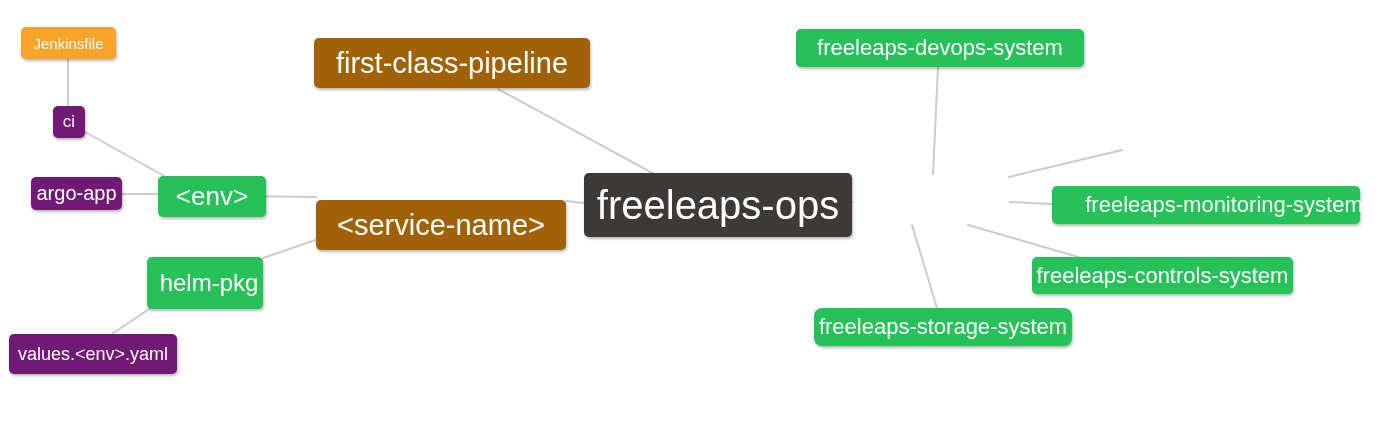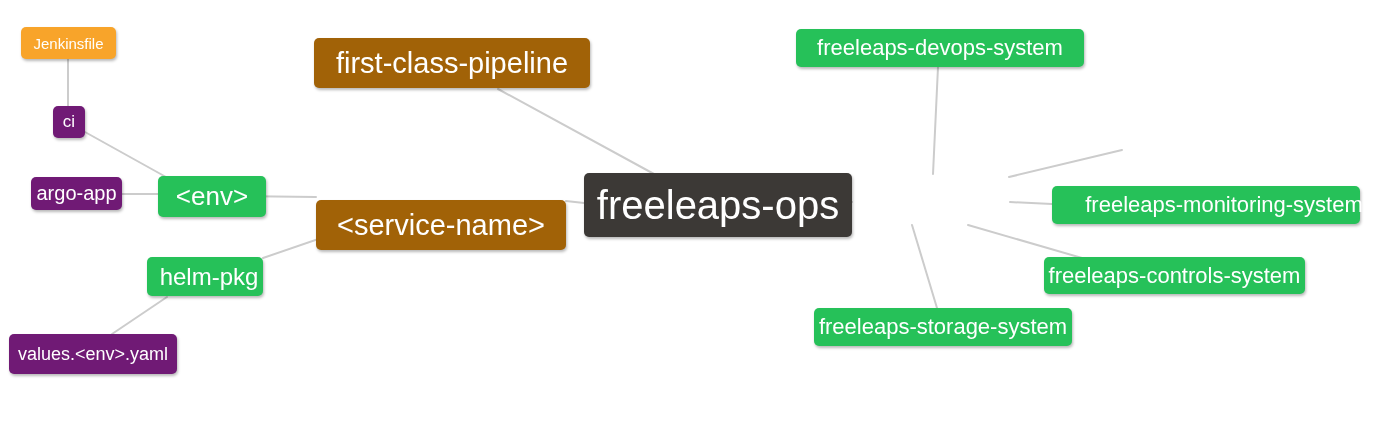--- a/index.html
+++ b/index.html
@@ -24,31 +24,31 @@
   .c-root   { background: #3c3936; }
   .c-branch { background: #a16207; }
   .c-leaf   { background: #26c159; }
   .c-alert  { background: #701a75; }
   .c-file   { background: #f8a42a; }
 
   .n-jenkinsfile { left: 21px;   top: 27px;  width: 95px;  height: 32px; font-size: 15px; }
   .n-ci          { left: 53px;   top: 106px; width: 32px;  height: 32px; font-size: 17px; }
   .n-argo-app    { left: 31px;   top: 177px; width: 91px;  height: 33px; font-size: 20px; }
   .n-env         { left: 158px;  top: 176px; width: 108px;  height: 41px; font-size: 26px; }
-  .n-helm-pkg    { left: 147px;  top: 257px; width: 116px; height: 39px; font-size: 24px; padding-left: 8px; }
+  .n-helm-pkg    { left: 147px;  top: 257px; width: 116px; height: 52px; font-size: 24px; padding-left: 8px; }
   .n-values-yaml { left: 9px;    top: 334px; width: 168px; height: 40px; font-size: 18px; }
   .n-pipeline    { left: 314px;  top: 38px;  width: 276px; height: 50px; font-size: 29px; }
   .n-service     { left: 316px;  top: 172px; width: 250px; height: 50px; font-size: 29px; margin-top: 28px; }
   .n-ops         { left: 584px;  top: 173px; width: 268px; height: 64px; font-size: 40px; }
   .n-manifests   { left: 852px;  top: 174px; width: 158px; height: 51px; font-size: 29px; }
   .n-devops      { left: 796px;  top: 29px;  width: 288px; height: 38px; font-size: 22px; }
   .n-network     { left: 1054px; top: 112px; width: 293px; height: 38px; font-size: 22px; }
   .n-monitoring  { left: 1052px; top: 186px; width: 308px; height: 38px; font-size: 22px; padding-left: 36px; }
-  .n-controls    { left: 1032px; top: 257px; width: 261px; height: 37px; font-size: 22px; margin-left: 12px; }
-  .n-storage     { left: 814px;  top: 308px; width: 258px; height: 38px; font-size: 22px; }
+  .n-controls    { left: 1032px; top: 257px; width: 261px; height: 37px; font-size: 22px; }
+  .n-storage     { left: 814px;  top: 308px; width: 258px; height: 38px; font-size: 22px; border-radius: 8px; }
 </style>
 </head>
 <body>
 
 <div id="canvas">
 
   <svg id="edges" width="1390" height="421" viewBox="0 0 1390 421" aria-hidden="true">
     <line x1="68" y1="59" x2="68" y2="106"></line>
     <line x1="85" y1="132" x2="166" y2="177"></line>
     <line x1="122" y1="194" x2="158" y2="194"></line>

